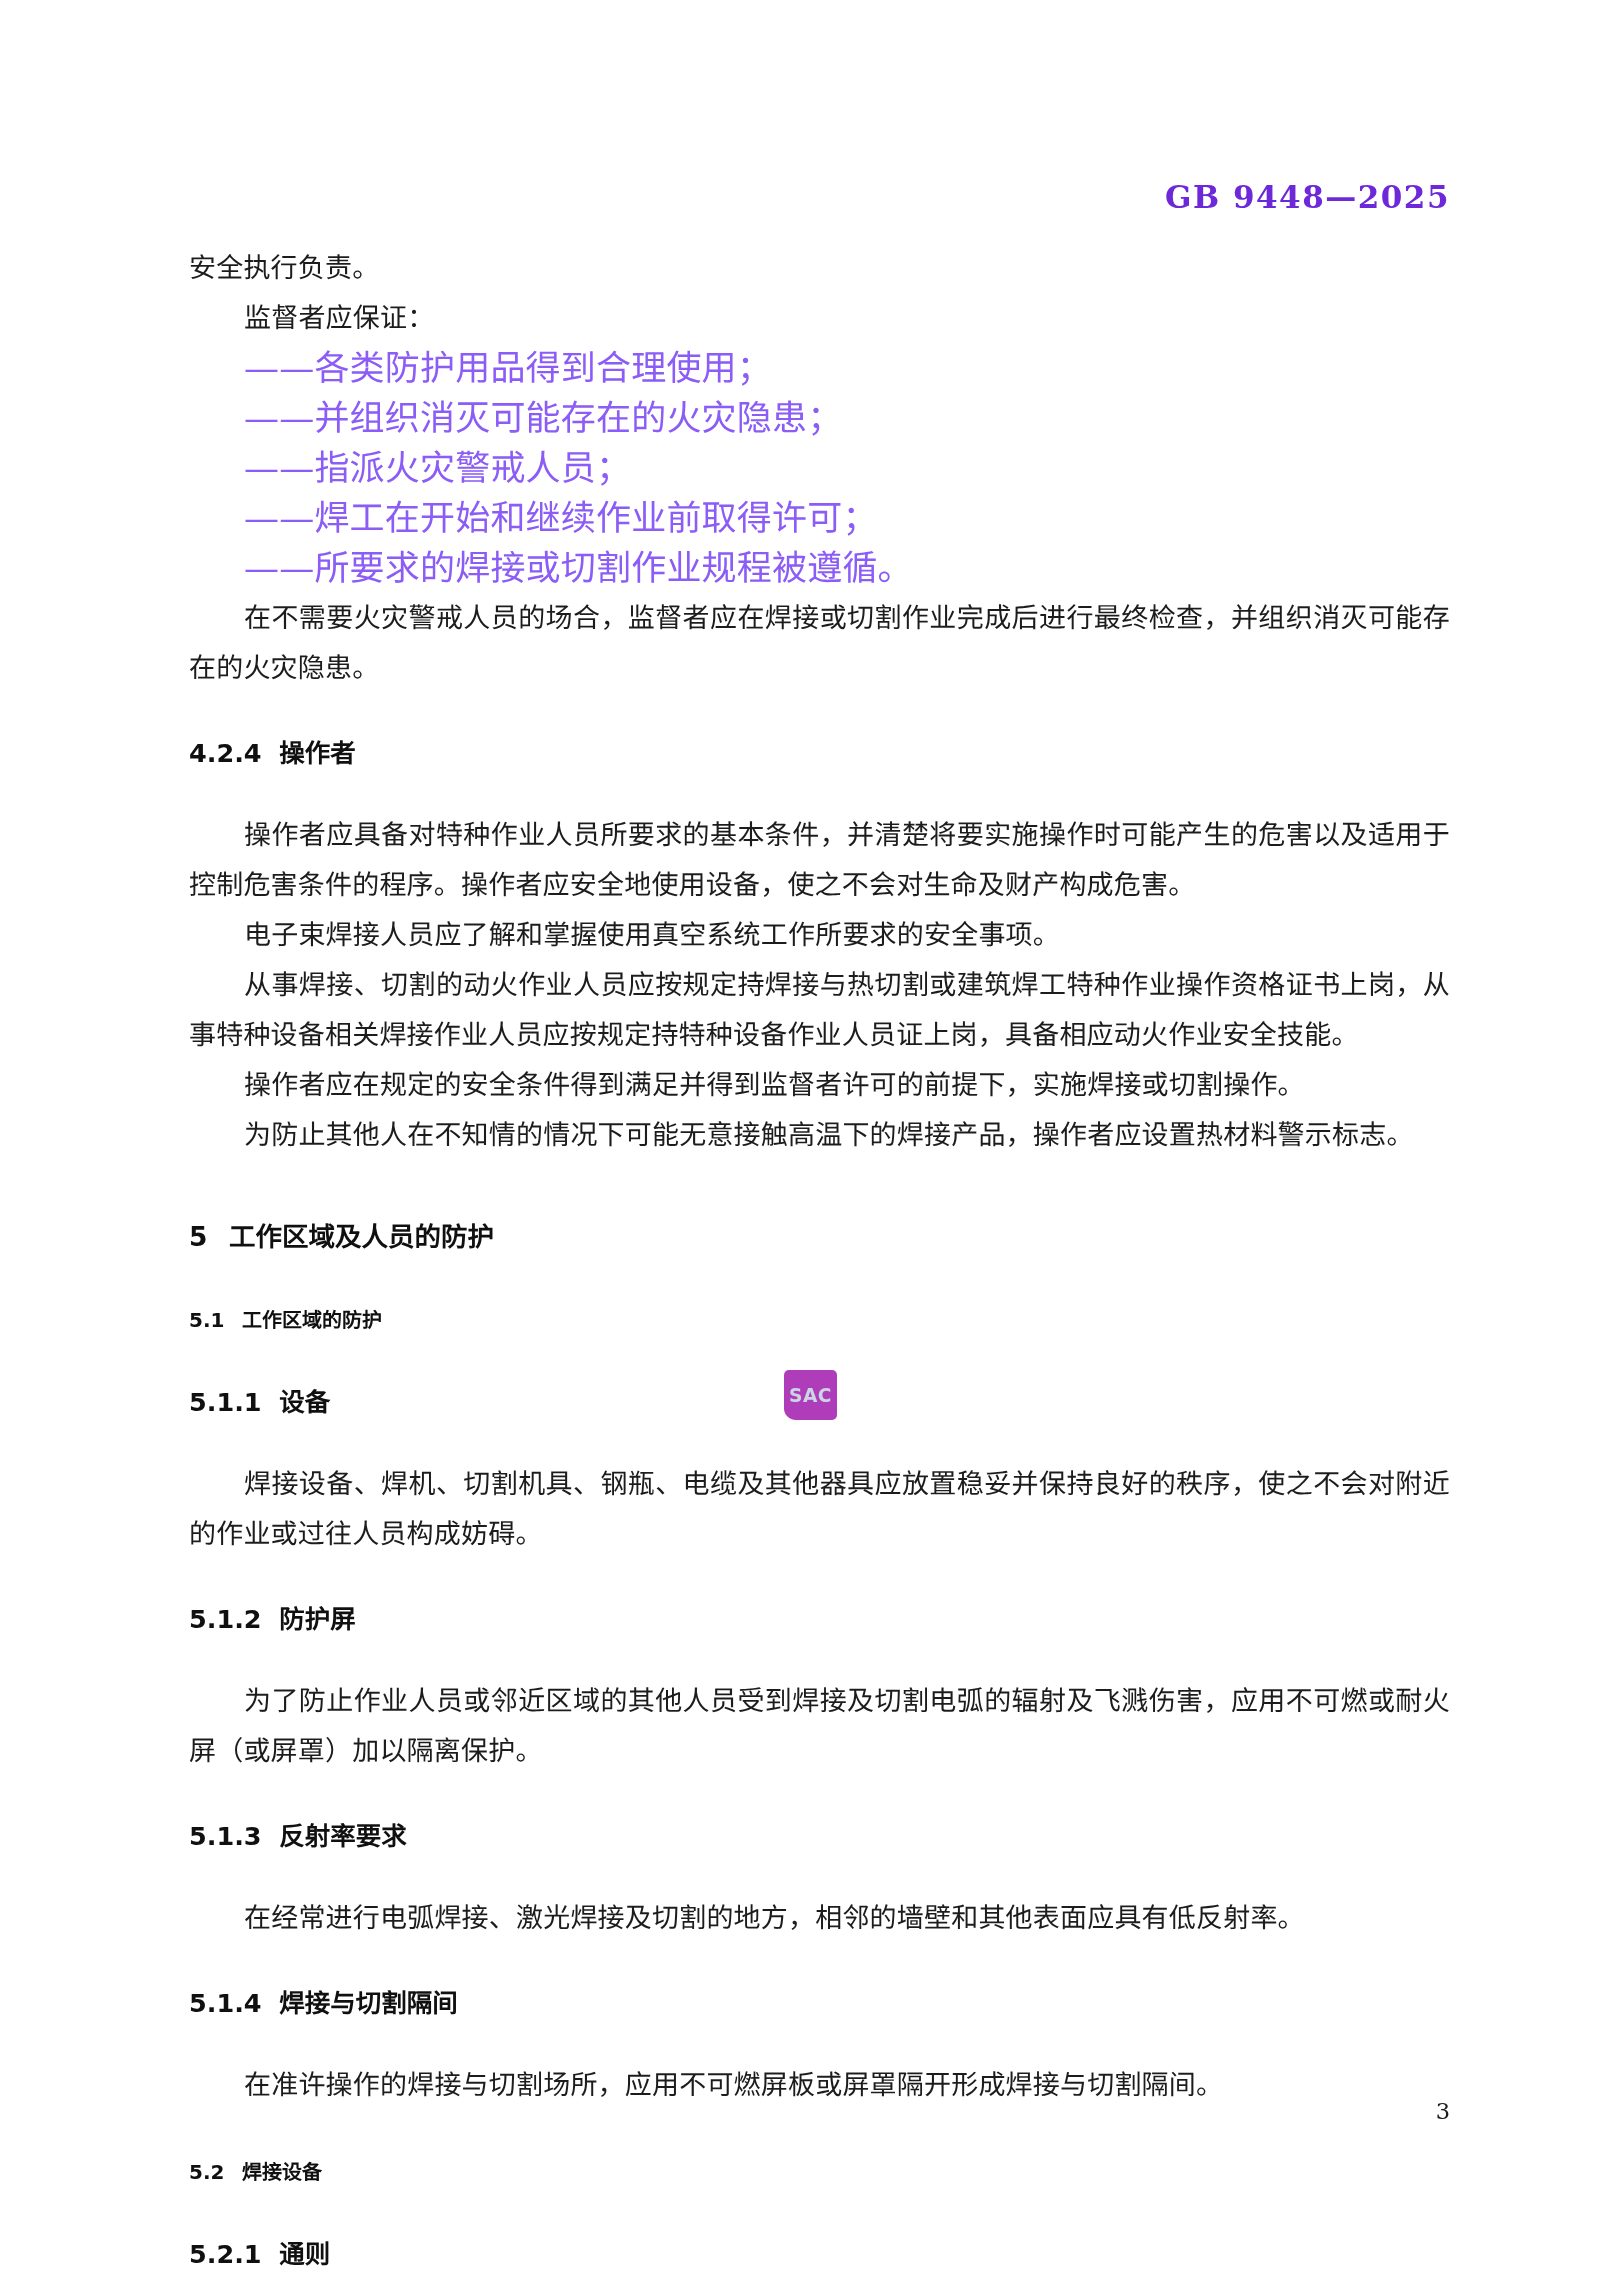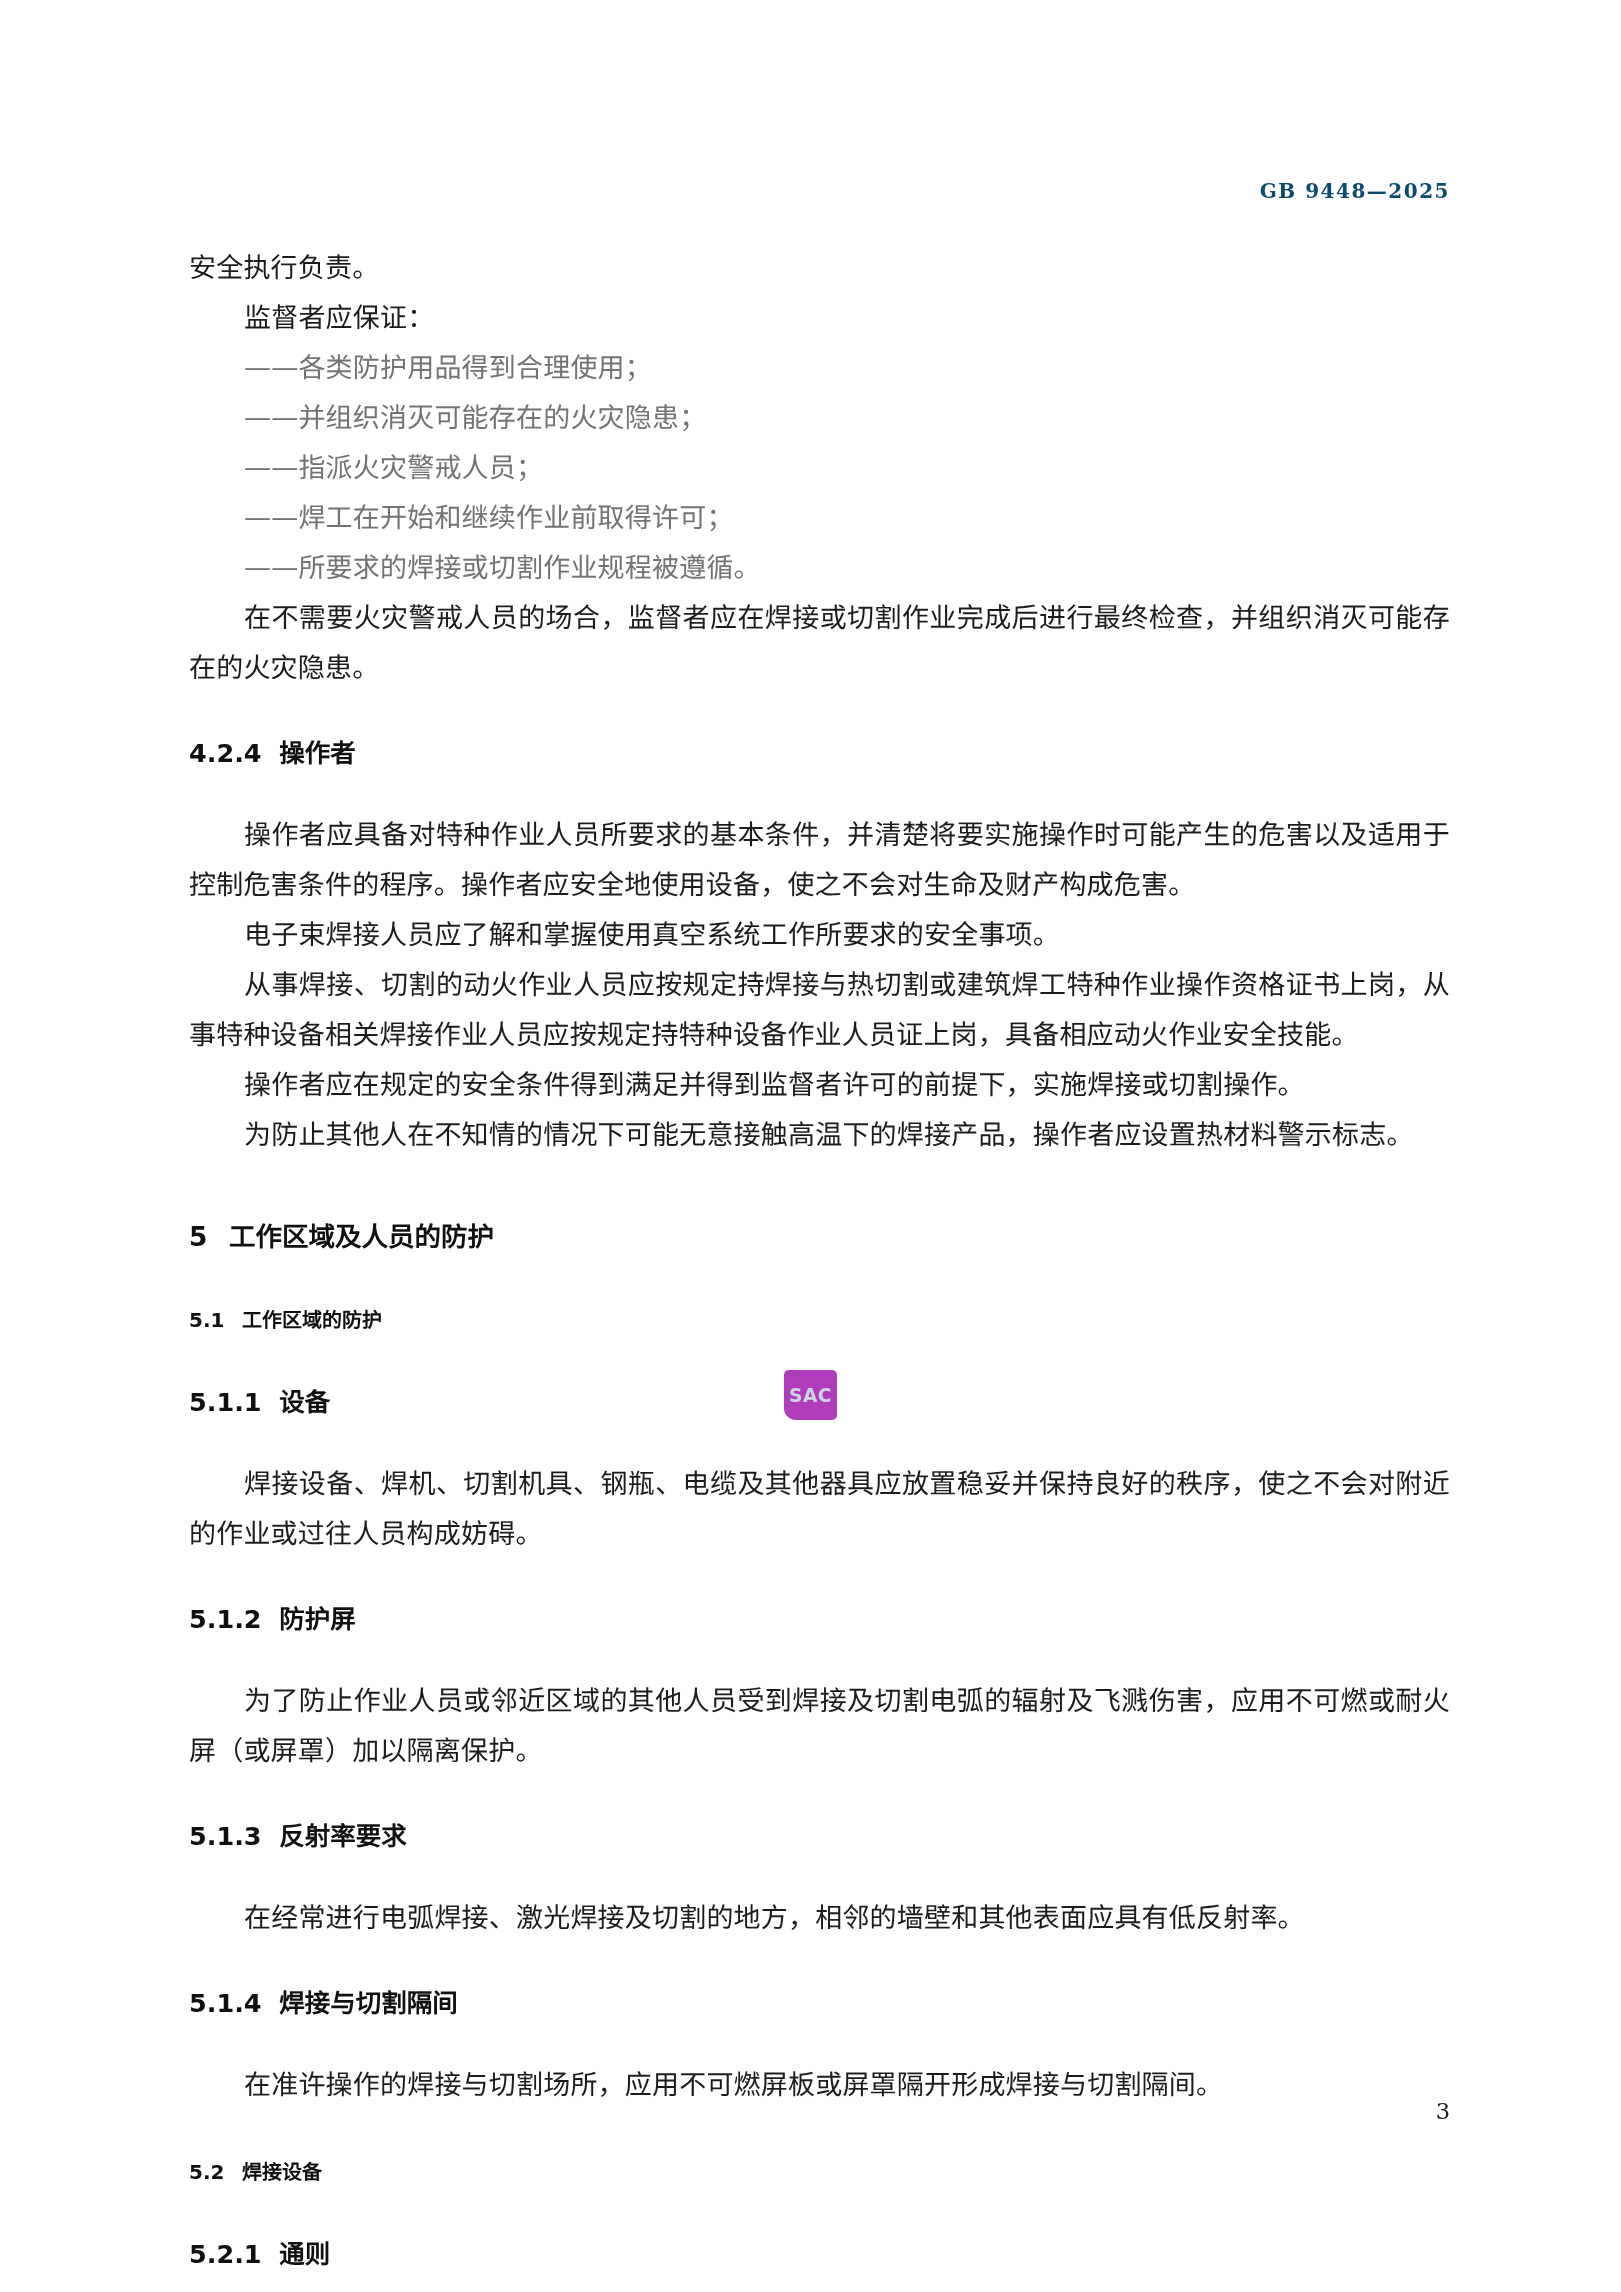--- a/index.html
+++ b/index.html
@@ -24,23 +24,23 @@
 
   
   .running-header {
     position: absolute;
     top: 179px;
     left: 189px;
     width: 1261px;
     text-align: right;
     font-family: "DejaVu Serif", "Liberation Serif", serif;
     font-weight: bold;
-    font-size: 20px;
+    font-size: 31px;
     letter-spacing: 1.5px;
-    color: #0c4a6e;
+    color: #6d28d9;
   }
 
   
   .content {
     position: absolute;
     top: 243px;
     left: 189px;
     width: 1261px;
   }
 
@@ -52,26 +52,26 @@
     text-justify: inter-ideograph;
     margin: 0;
     letter-spacing: 0.2px;
     color: #1c1c1c;
   }
   .para.indent { text-indent: 55px; }
   .para.flush  { text-indent: 0; }
 
   
   .dash-item {
-    font-size: 27px;
+    font-size: 35px;
     line-height: 50px;
     margin: 0;
     text-indent: 55px;
     letter-spacing: 0.2px;
-    color: #737373;
+    color: #8b5cf6;
   }
 
   
   .h1, .h2, .h3 {
     font-family: "DejaVu Sans", "Liberation Sans", sans-serif;
     font-weight: bold;
     color: #101010;
     margin: 0;
   }
   .h1 {            

